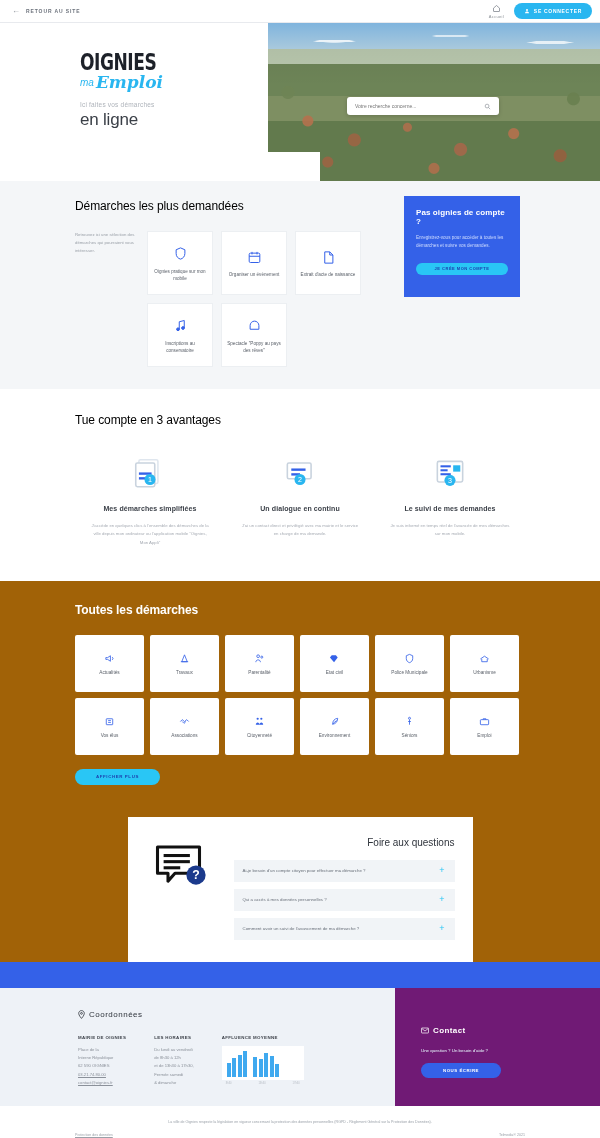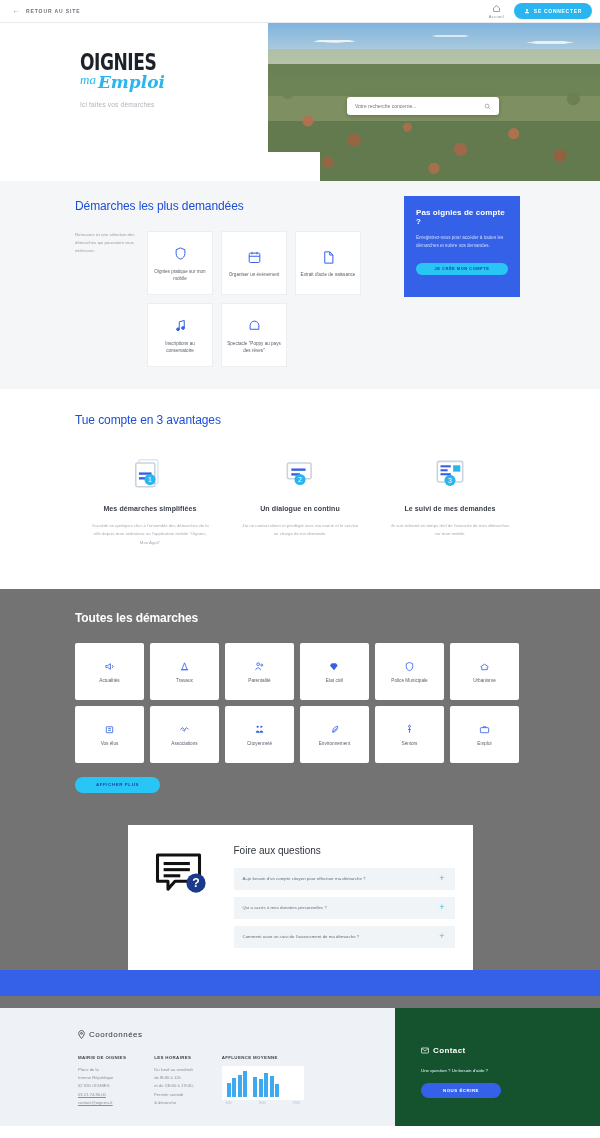--- a/index.html
+++ b/index.html
@@ -91,23 +91,23 @@
     font-weight: 700;
     font-size: 18px;
     letter-spacing: -0.5px;
     color: #1d2129;
     line-height: 1;
     transform: scaleY(1.25) scaleX(.95);
     transform-origin: left top;
   }
   .logo-ville-wrap { display:flex; align-items:flex-end; gap: 2px; margin-top: 5px;}
   .logo-ma {
-    font-family: Liberation Serif, serif;
+    font-family: Liberation Sans, sans-serif;
     font-style: italic;
-    font-size: 13px;
+    font-size: 10px;
     color: #29b6f0;
     position: relative;
     top: -3px;
     text-align: right;
   }
   .logo-ville {
     font-family: "DejaVu Serif", serif;
     font-style: italic;
     font-weight: 700;
     font-size: 17px;
@@ -137,21 +137,21 @@
   .signup-text { color: #cfdcff; font-size: 4.6px; line-height: 1.7; margin-top: 8px; }
   .signup-btn {
     margin: 13px auto 0; width: 92px; height: 12px; background: #29c6f5;
     border-radius: 7px; border: none; color: #1c3fae; font-size: 4px;
     font-weight: 700; letter-spacing: .5px; display: flex; align-items: center; justify-content: center;
   }
 
   
   .sec-demandees { background: #f4f6f8; padding: 18px 0 22px 0; position: relative; }
   .wrap { width: 450px; margin: 0 auto; }
-  .h2 { font-size: 12px; font-weight: 400; color: #1d4ed8; letter-spacing: -.1px; }
+  .h2 { font-size: 12px; font-weight: 400; color: #000000; letter-spacing: -.1px; }
   .h2.blue { color: #fff; font-weight: 700; font-size: 12px;}
   .dem-body { display: flex; gap: 0; margin-top: 18px; }
   .dem-intro { width: 72px; font-size: 4.3px; line-height: 1.9; color: #9aa0a8; padding-right: 8px; }
   .dem-grid { display: flex; flex-wrap: wrap; gap: 8px; width: 280px; }
   .dem-card {
     width: 66px; height: 64px; background: #fff; border: 1px solid #eceff2;
     display: flex; flex-direction: column; align-items: center; justify-content: center;
     padding: 4px; text-align: center;
   }
   .dem-card .ic { height: 20px; display:flex; align-items:center; justify-content:center; margin-bottom: 4px;}
@@ -159,21 +159,21 @@
 
   
   .sec-avantages { background: #fff; padding: 24px 0 34px; }
   .av-grid { display: flex; margin-top: 26px; }
   .av-col { flex: 1; display: flex; flex-direction: column; align-items: center; text-align: center; padding: 0 14px;}
   .av-ic { height: 40px; display: flex; align-items: flex-end; justify-content: center; }
   .av-title { margin-top: 10px; font-size: 7px; font-weight: 700; color: #3a3f47; line-height: 1.6; letter-spacing: .1px;}
   .av-text { margin-top: 8px; font-size: 4.3px; line-height: 1.9; color: #a6abb3; }
 
   
-  .sec-toutes { background: #737373; padding: 22px 0 12px; margin-top: 8px; }
+  .sec-toutes { background: #a16207; padding: 22px 0 0; }
   .cat-grid { display: flex; flex-wrap: wrap; gap: 6px; margin-top: 18px; }
   .cat-card {
     width: 69px; height: 57px; background: #fff; border-radius: 2px;
     display: flex; flex-direction: column; align-items: center; justify-content: center;
     text-align: center; padding: 4px;
   }
   .cat-card .ic { height: 16px; display: flex; align-items: center; justify-content: center; margin-bottom: 3px;}
   .cat-card .lbl { font-size: 4.7px; color: #5b616a; line-height: 1.5;}
   .btn-more {
     margin-top: 14px; width: 85px; height: 16px; background: #29c6f5; border: none;
@@ -181,34 +181,34 @@
     display: flex; align-items: center; justify-content: center;
   }
 
   
   .faq-area { padding: 32px 0 0; }
   .faq-card {
     width: 345px; margin: 0 auto; background: #fff; display: flex; padding: 20px 18px 22px 16px; gap: 14px;
   }
   .faq-illus { width: 76px; display: flex; align-items: flex-start; justify-content: center; padding-top: 6px;}
   .faq-right { flex: 1; }
-  .faq-title { font-size: 10px; color: #2f343c; }
+  .faq-title { font-size: 10px; color: #2f343c; text-align: right; }
   .faq-list { margin-top: 12px; display: flex; flex-direction: column; gap: 7px; }
   .faq-item {
     background: #f1f4f7; height: 22px; display: flex; align-items: center;
     justify-content: space-between; padding: 0 10px 0 9px;
   }
   .faq-q { font-size: 4.4px; color: #69707a; }
   .faq-plus { color: #29c6f5; font-size: 9px; line-height: 1; font-weight: 300; }
   .blue-tail { height: 26px; background: #3461e8; }
 
   
   .footer-top { display: flex; }
   .foot-left { width: 395px; background: #eef2f7; padding: 22px 0 18px 78px; }
-  .foot-right { flex: 1; background: #14532d; padding: 38px 0 0 26px; }
+  .foot-right { flex: 1; background: #701a75; padding: 38px 0 0 26px; }
   .coord-head { display: flex; align-items: center; gap: 4px; font-size: 8px; color: #2f343c; letter-spacing: .5px;}
   .coord-cols { display: flex; margin-top: 16px; gap: 28px; }
   .coord-h { font-size: 4.4px; font-weight: 700; letter-spacing: .35px; color: #3a3f47; }
   .coord-lines { margin-top: 6px; font-size: 4.2px; line-height: 2; color: #8b919a; }
   .coord-lines a { color: #8b919a; text-decoration: underline; display:block; }
   .chart-box { width: 82px; }
   .chart-plot { margin-top: 6px; background: #fff; padding: 5px 5px 3px; display: flex; gap: 6px; }
   .chart-group { display: flex; align-items: flex-end; gap: 1.5px; height: 26px; }
   .bar { width: 4px; background: #3fa9ef; }
   .chart-xlabels { display: flex; justify-content: space-between; font-size: 2.6px; color: #b6bcc4; padding: 2px 4px 0;}
@@ -263,20 +263,21 @@
       <div class="roofs"></div>
     </div>
     <div class="hero-white-notch"></div>
     <div class="hero-left">
       <div class="logo-oignies">OIGNIES</div>
       <div class="logo-ville-wrap">
         <span class="logo-ma">ma</span>
         <span class="logo-ville">Emploi</span>
       </div>
       <div class="hero-kicker">Ici faites vos démarches</div>
+      <div class="hero-title">en ligne</div>
     </div>
     <div class="searchbox">
       <input type="text" placeholder="Votre recherche concerne..." style="">
       <span class="search-icon">
         <svg width="7" height="7" viewBox="0 0 24 24" fill="none" stroke="#7c838c" stroke-width="2">
           <circle cx="10.5" cy="10.5" r="6.5"></circle>
             <path d="M15.5 15.5L21 21"></path>
         </svg>
       </span>
     </div>

